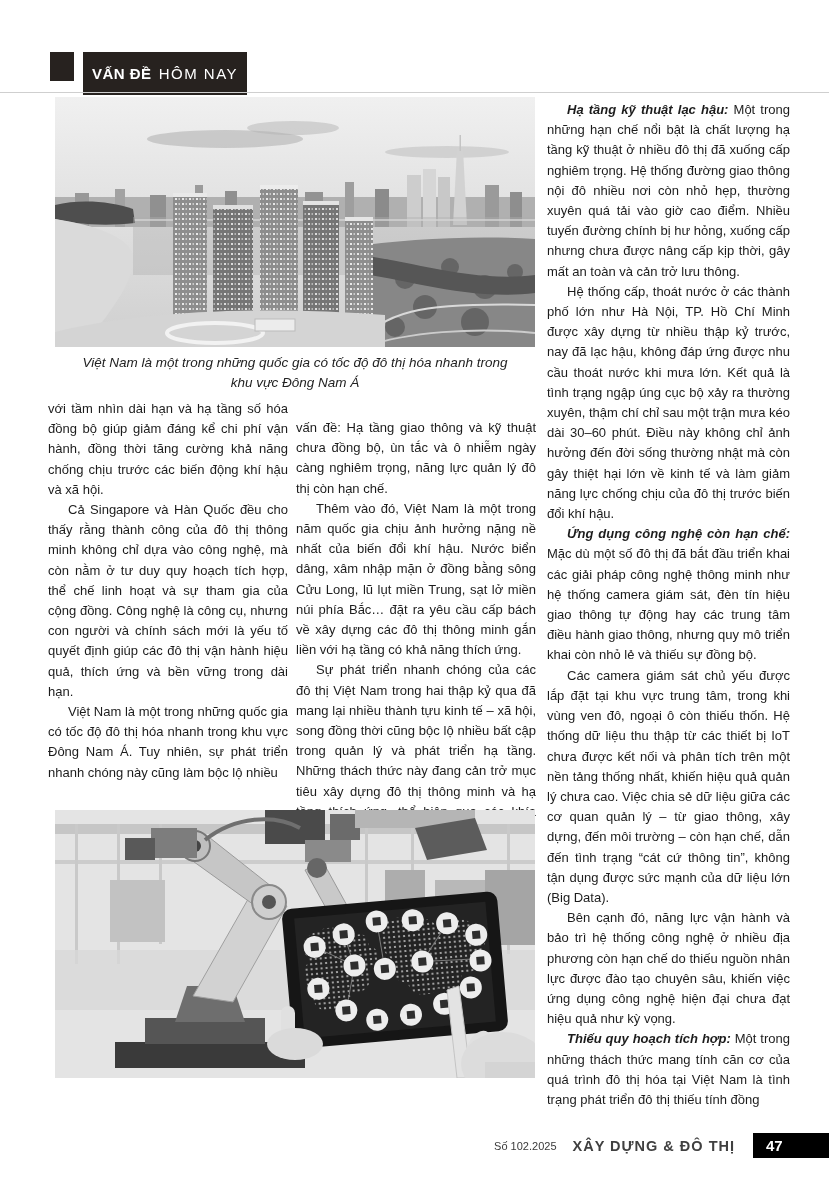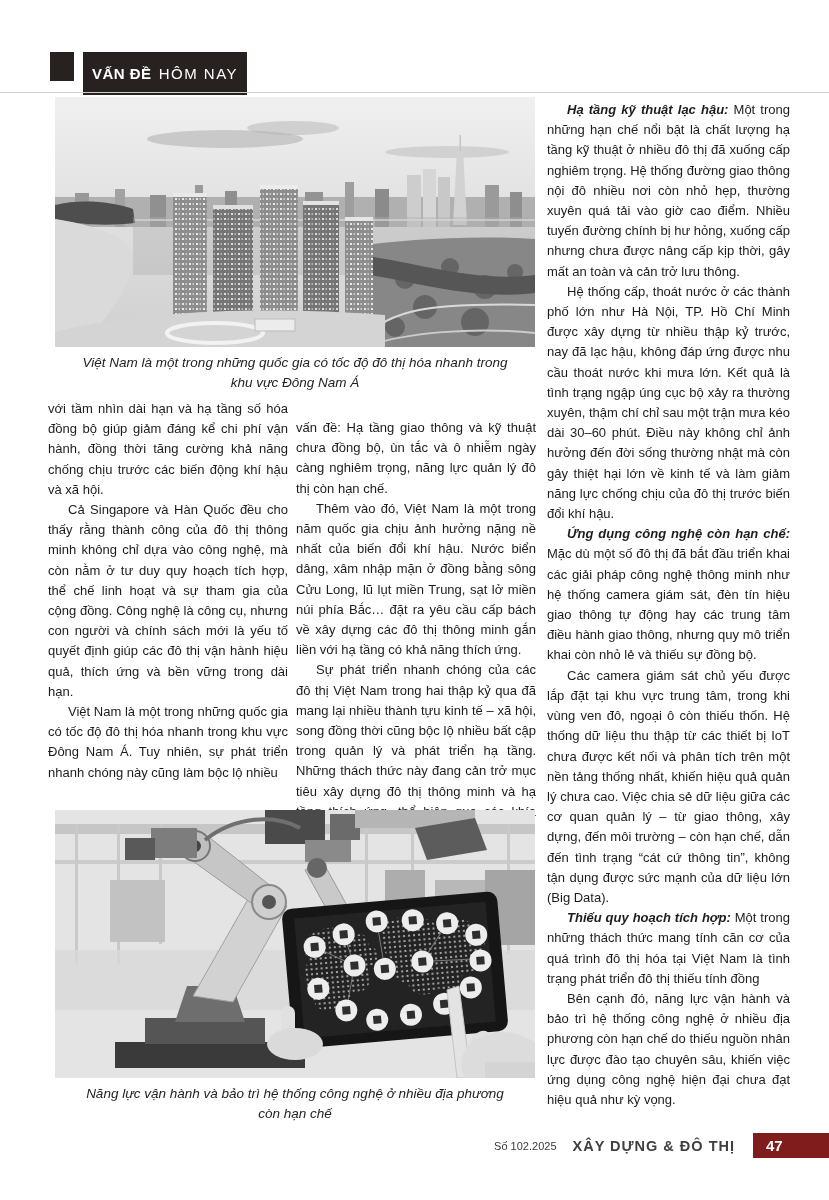--- a/index.html
+++ b/index.html
@@ -39,21 +39,21 @@
   .col p.heading{font-weight:bold;}
   .lead{font-weight:bold;font-style:italic;}
   .col1{left:48px;top:399px;height:412px;}
   .col2{left:296px;top:418px;height:412px;}
   .col3{left:547px;top:100px;width:243px;height:1032px;}
 
   .footer{position:absolute;right:0;top:1133px;height:25px;display:flex;align-items:center;}
   .footer-issue{font-size:11px;color:#3a3a3a;margin-right:16px;margin-left:9px;}
   .footer-mag{font-weight:bold;font-size:14.5px;letter-spacing:1px;margin-right:18px;color:#404040;}
   .footer-pagebox{
-    width:76px;height:25px;background:#7f1d1d;color:#fff;display:flex;align-items:center;
+    width:76px;height:25px;background:#000000;color:#fff;display:flex;align-items:center;
     padding-left:13px;box-sizing:border-box;font-weight:bold;font-size:15px;
   }
 </style>
 </head>
 <body>
 
 <div class="page">
 
   <div class="masthead-square"></div>
   <div class="kicker-bar">
@@ -148,22 +148,22 @@
     <p class="noindent"><span>vấn đề: Hạ tầng giao thông và kỹ thuật chưa đồng bộ, ùn tắc và ô nhiễm ngày càng nghiêm trọng, năng lực quản lý đô thị còn hạn chế.</span></p>
     <p><span>Thêm vào đó, Việt Nam là một trong năm quốc gia chịu ảnh hưởng nặng nề nhất của biến đổi khí hậu. Nước biển dâng, xâm nhập mặn ở đồng bằng sông Cửu Long, lũ lụt miền Trung, sạt lở miền núi phía Bắc… đặt ra yêu cầu cấp bách về xây dựng các đô thị thông minh gắn liền với hạ tầng có khả năng thích ứng.</span></p>
     <p><span>Sự phát triển nhanh chóng của các đô thị Việt Nam trong hai thập kỷ qua đã mang lại nhiều thành tựu kinh tế – xã hội, song đồng thời cũng bộc lộ nhiều bất cập trong quản lý và phát triển hạ tầng. Những thách thức này đang cản trở mục tiêu xây dựng đô thị thông minh và hạ tầng thích ứng, thể hiện qua các khía cạnh sau:</span></p>
   </div>
 
   <div class="col col3">
     <p><span class="lead">Hạ tầng kỹ thuật lạc hậu:</span> <span>Một trong những hạn chế nổi bật là chất lượng hạ tầng kỹ thuật ở nhiều đô thị đã xuống cấp nghiêm trọng. Hệ thống đường giao thông nội đô nhiều nơi còn nhỏ hẹp, thường xuyên quá tải vào giờ cao điểm. Nhiều tuyến đường chính bị hư hỏng, xuống cấp nhưng chưa được nâng cấp kịp thời, gây mất an toàn và cản trở lưu thông.</span></p>
     <p><span>Hệ thống cấp, thoát nước ở các thành phố lớn như Hà Nội, TP. Hồ Chí Minh được xây dựng từ nhiều thập kỷ trước, nay đã lạc hậu, không đáp ứng được nhu cầu thoát nước khi mưa lớn. Kết quả là tình trạng ngập úng cục bộ xảy ra thường xuyên, thậm chí chỉ sau một trận mưa kéo dài 30–60 phút. Điều này không chỉ ảnh hưởng đến đời sống thường nhật mà còn gây thiệt hại lớn về kinh tế và làm giảm năng lực chống chịu của đô thị trước biến đổi khí hậu.</span></p>
     <p><span class="lead">Ứng dụng công nghệ còn hạn chế:</span> <span>Mặc dù một số đô thị đã bắt đầu triển khai các giải pháp công nghệ thông minh như hệ thống camera giám sát, đèn tín hiệu giao thông tự động hay các trung tâm điều hành giao thông, nhưng quy mô triển khai còn nhỏ lẻ và thiếu sự đồng bộ.</span></p>
     <p><span>Các camera giám sát chủ yếu được lắp đặt tại khu vực trung tâm, trong khi vùng ven đô, ngoại ô còn thiếu thốn. Hệ thống dữ liệu thu thập từ các thiết bị IoT chưa được kết nối và phân tích trên một nền tảng thống nhất, khiến hiệu quả quản lý chưa cao. Việc chia sẻ dữ liệu giữa các cơ quan quản lý – từ giao thông, xây dựng, đến môi trường – còn hạn chế, dẫn đến tình trạng “cát cứ thông tin”, không tận dụng được sức mạnh của dữ liệu lớn (Big Data).</span></p>
+    <p><span>Bên cạnh đó, năng lực vận hành và bảo trì hệ thống công nghệ ở nhiều địa phương còn hạn chế do thiếu nguồn nhân lực được đào tạo chuyên sâu, khiến việc ứng dụng công nghệ hiện đại chưa đạt hiệu quả như kỳ vọng.</span></p>
     <p><span class="lead">Thiếu quy hoạch tích hợp:</span> <span>Một trong những thách thức mang tính căn cơ của quá trình đô thị hóa tại Việt Nam là tình trạng phát triển đô thị thiếu tính đồng</span></p>
-    <p><span>Bên cạnh đó, năng lực vận hành và bảo trì hệ thống công nghệ ở nhiều địa phương còn hạn chế do thiếu nguồn nhân lực được đào tạo chuyên sâu, khiến việc ứng dụng công nghệ hiện đại chưa đạt hiệu quả như kỳ vọng.</span></p>
   </div>
 
   <figure class="photo photo-factory" style="margin:0">
     <svg viewBox="0 0 480 268" preserveAspectRatio="none">
       <defs>
         <pattern id="mapdots" width="5" height="5" patternUnits="userSpaceOnUse">
           <circle cx="2" cy="2" r="1.1" fill="#bdbdbd"></circle>
         </pattern>
       </defs>
       <rect width="480" height="268" fill="#e4e4e4"></rect>
@@ -257,23 +257,20 @@
       </g>
 
       <rect x="226" y="196" width="14" height="36" rx="7" fill="#e0e0e0"></rect>
       <ellipse cx="240" cy="234" rx="28" ry="16" fill="#dadada"></ellipse>
       <polygon points="402,268 416,268 404,176 392,180" fill="#e3e3e3" stroke="#c4c4c4" stroke-width="1"></polygon>
       <ellipse cx="424" cy="242" rx="13" ry="22" fill="#e0e0e0" transform="rotate(18 424 242)"></ellipse>
       <ellipse cx="448" cy="254" rx="42" ry="32" fill="#dcdcdc"></ellipse>
       <rect x="430" y="252" width="50" height="16" fill="#d4d4d4"></rect>
     </svg>
   </figure>
-  <div class="caption caption-factory">
-    <span>Năng lực vận hành và bảo trì hệ thống công nghệ ở nhiều địa phương còn hạn chế</span>
-  </div>
 
   <div class="footer">
     <span class="footer-issue">Số 102.2025</span>
     <span class="footer-mag">XÂY DỰNG &amp; ĐÔ THỊ</span>
     <span class="footer-pagebox">47</span>
   </div>
 
 </div>
 
 </body></html>

